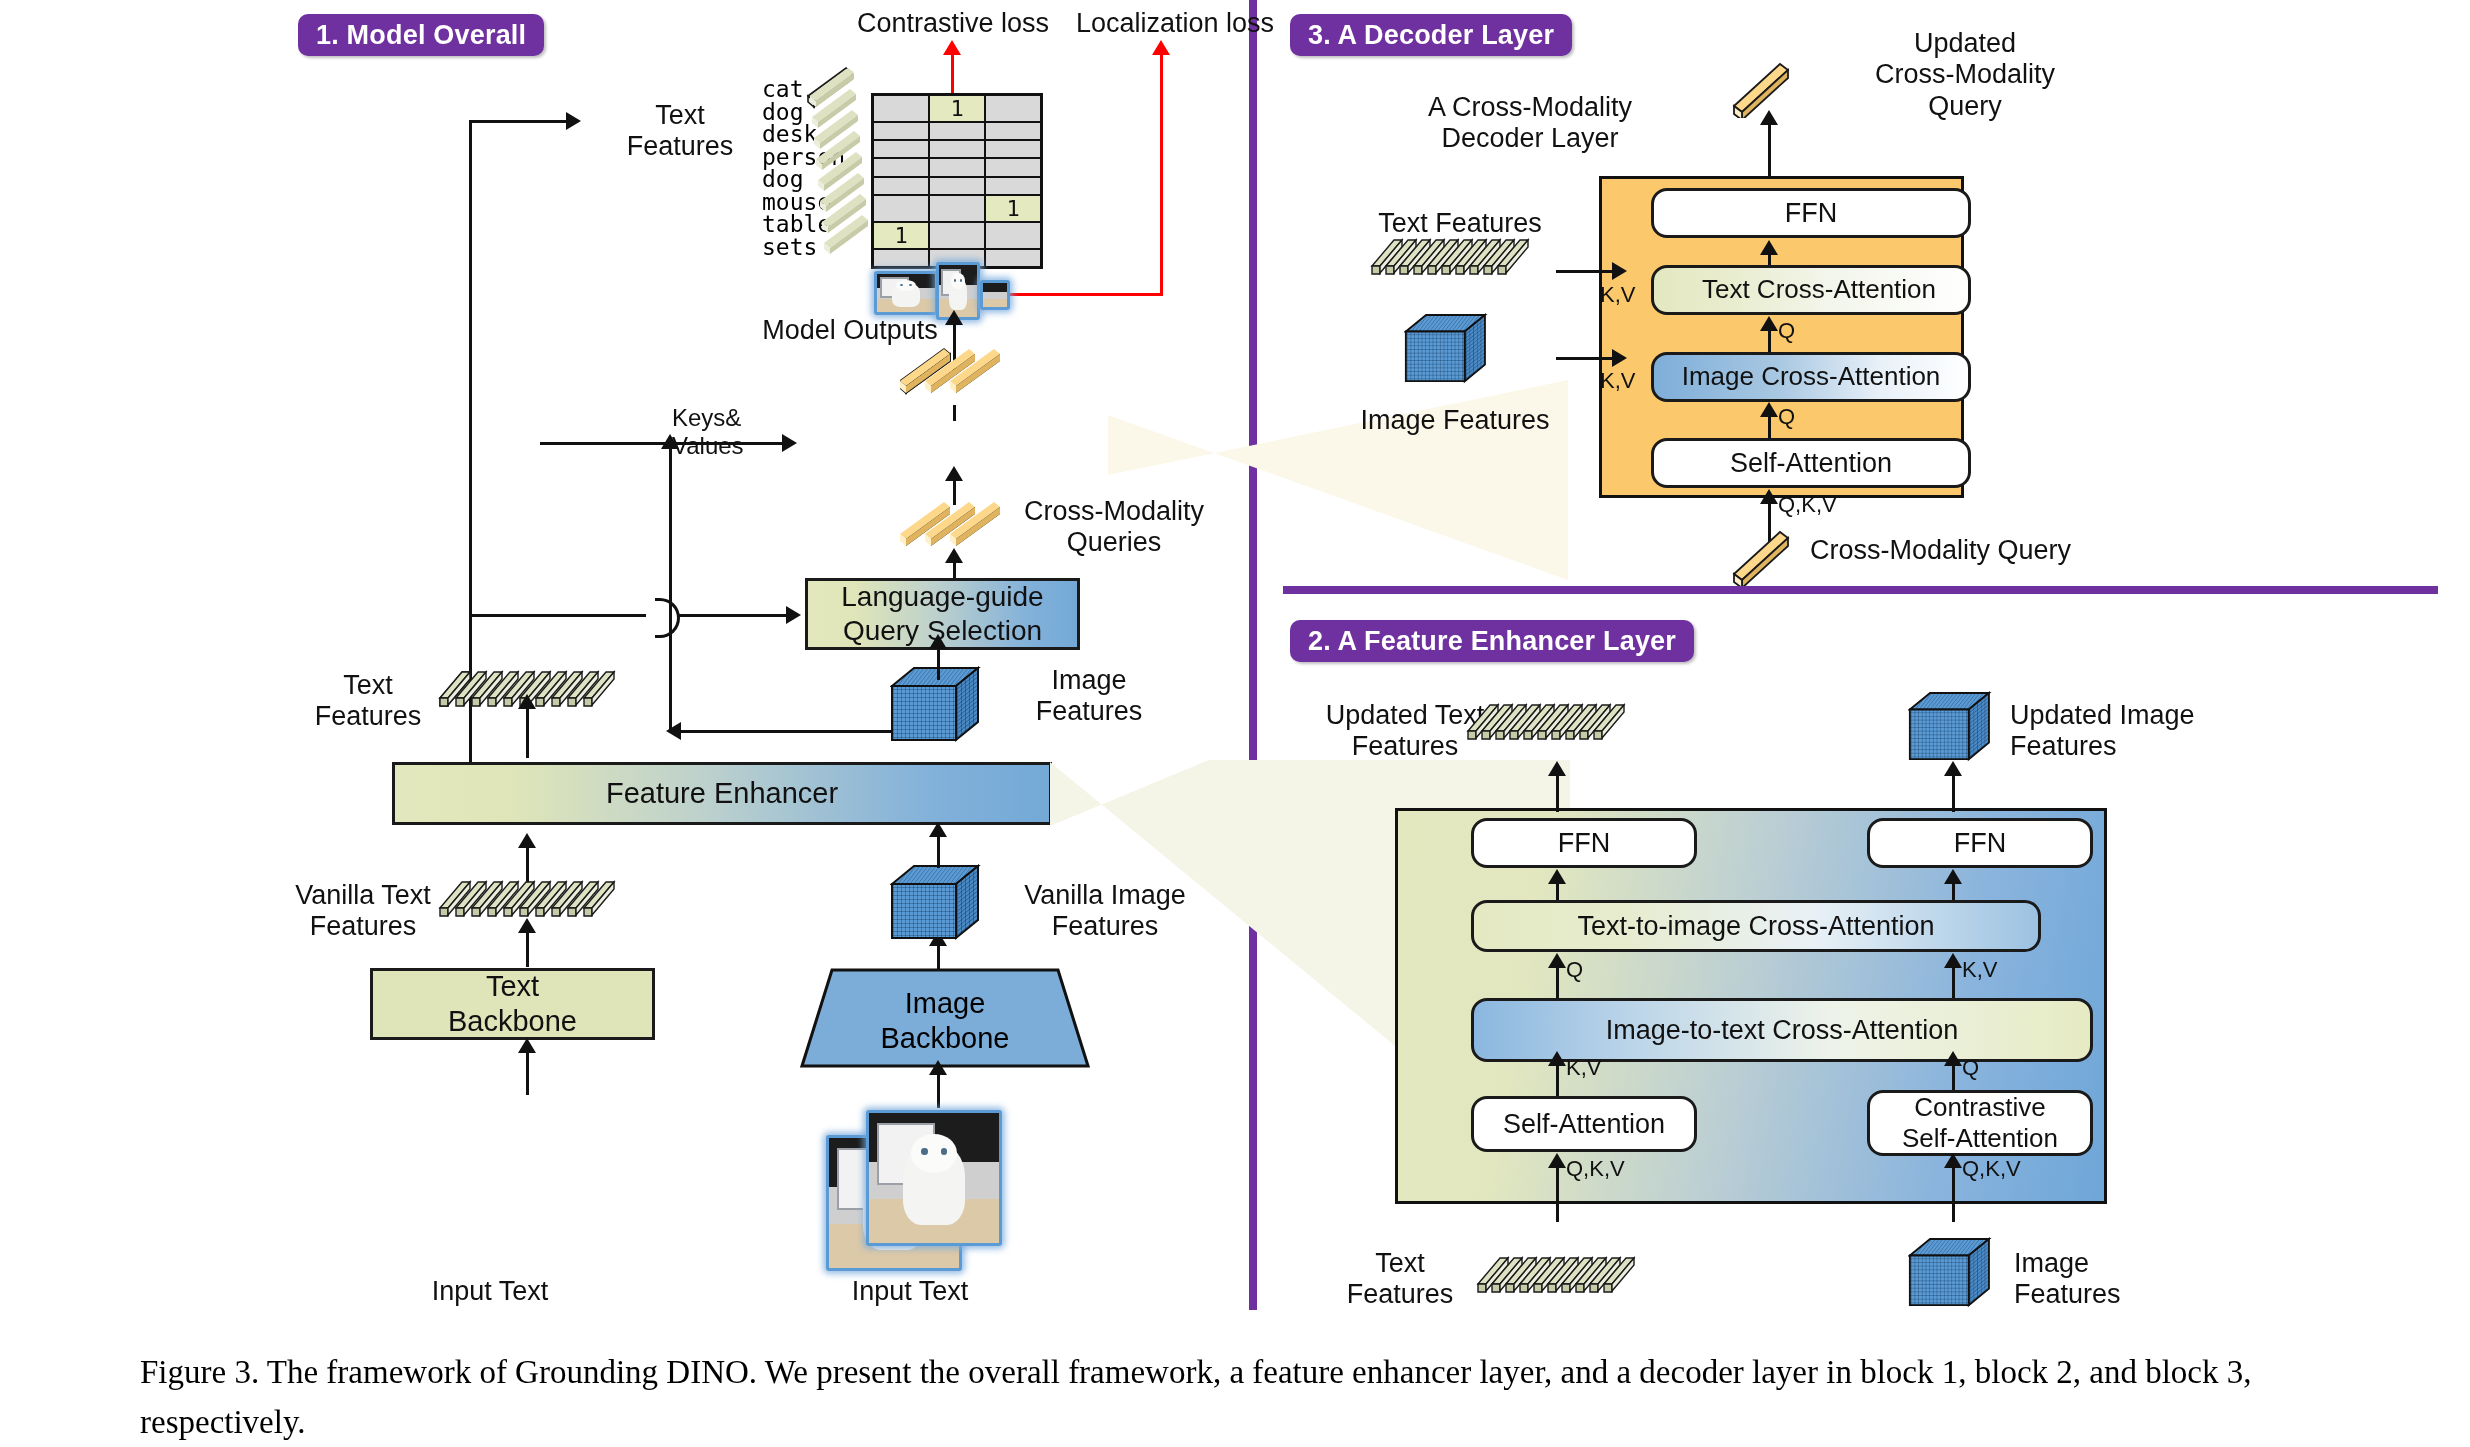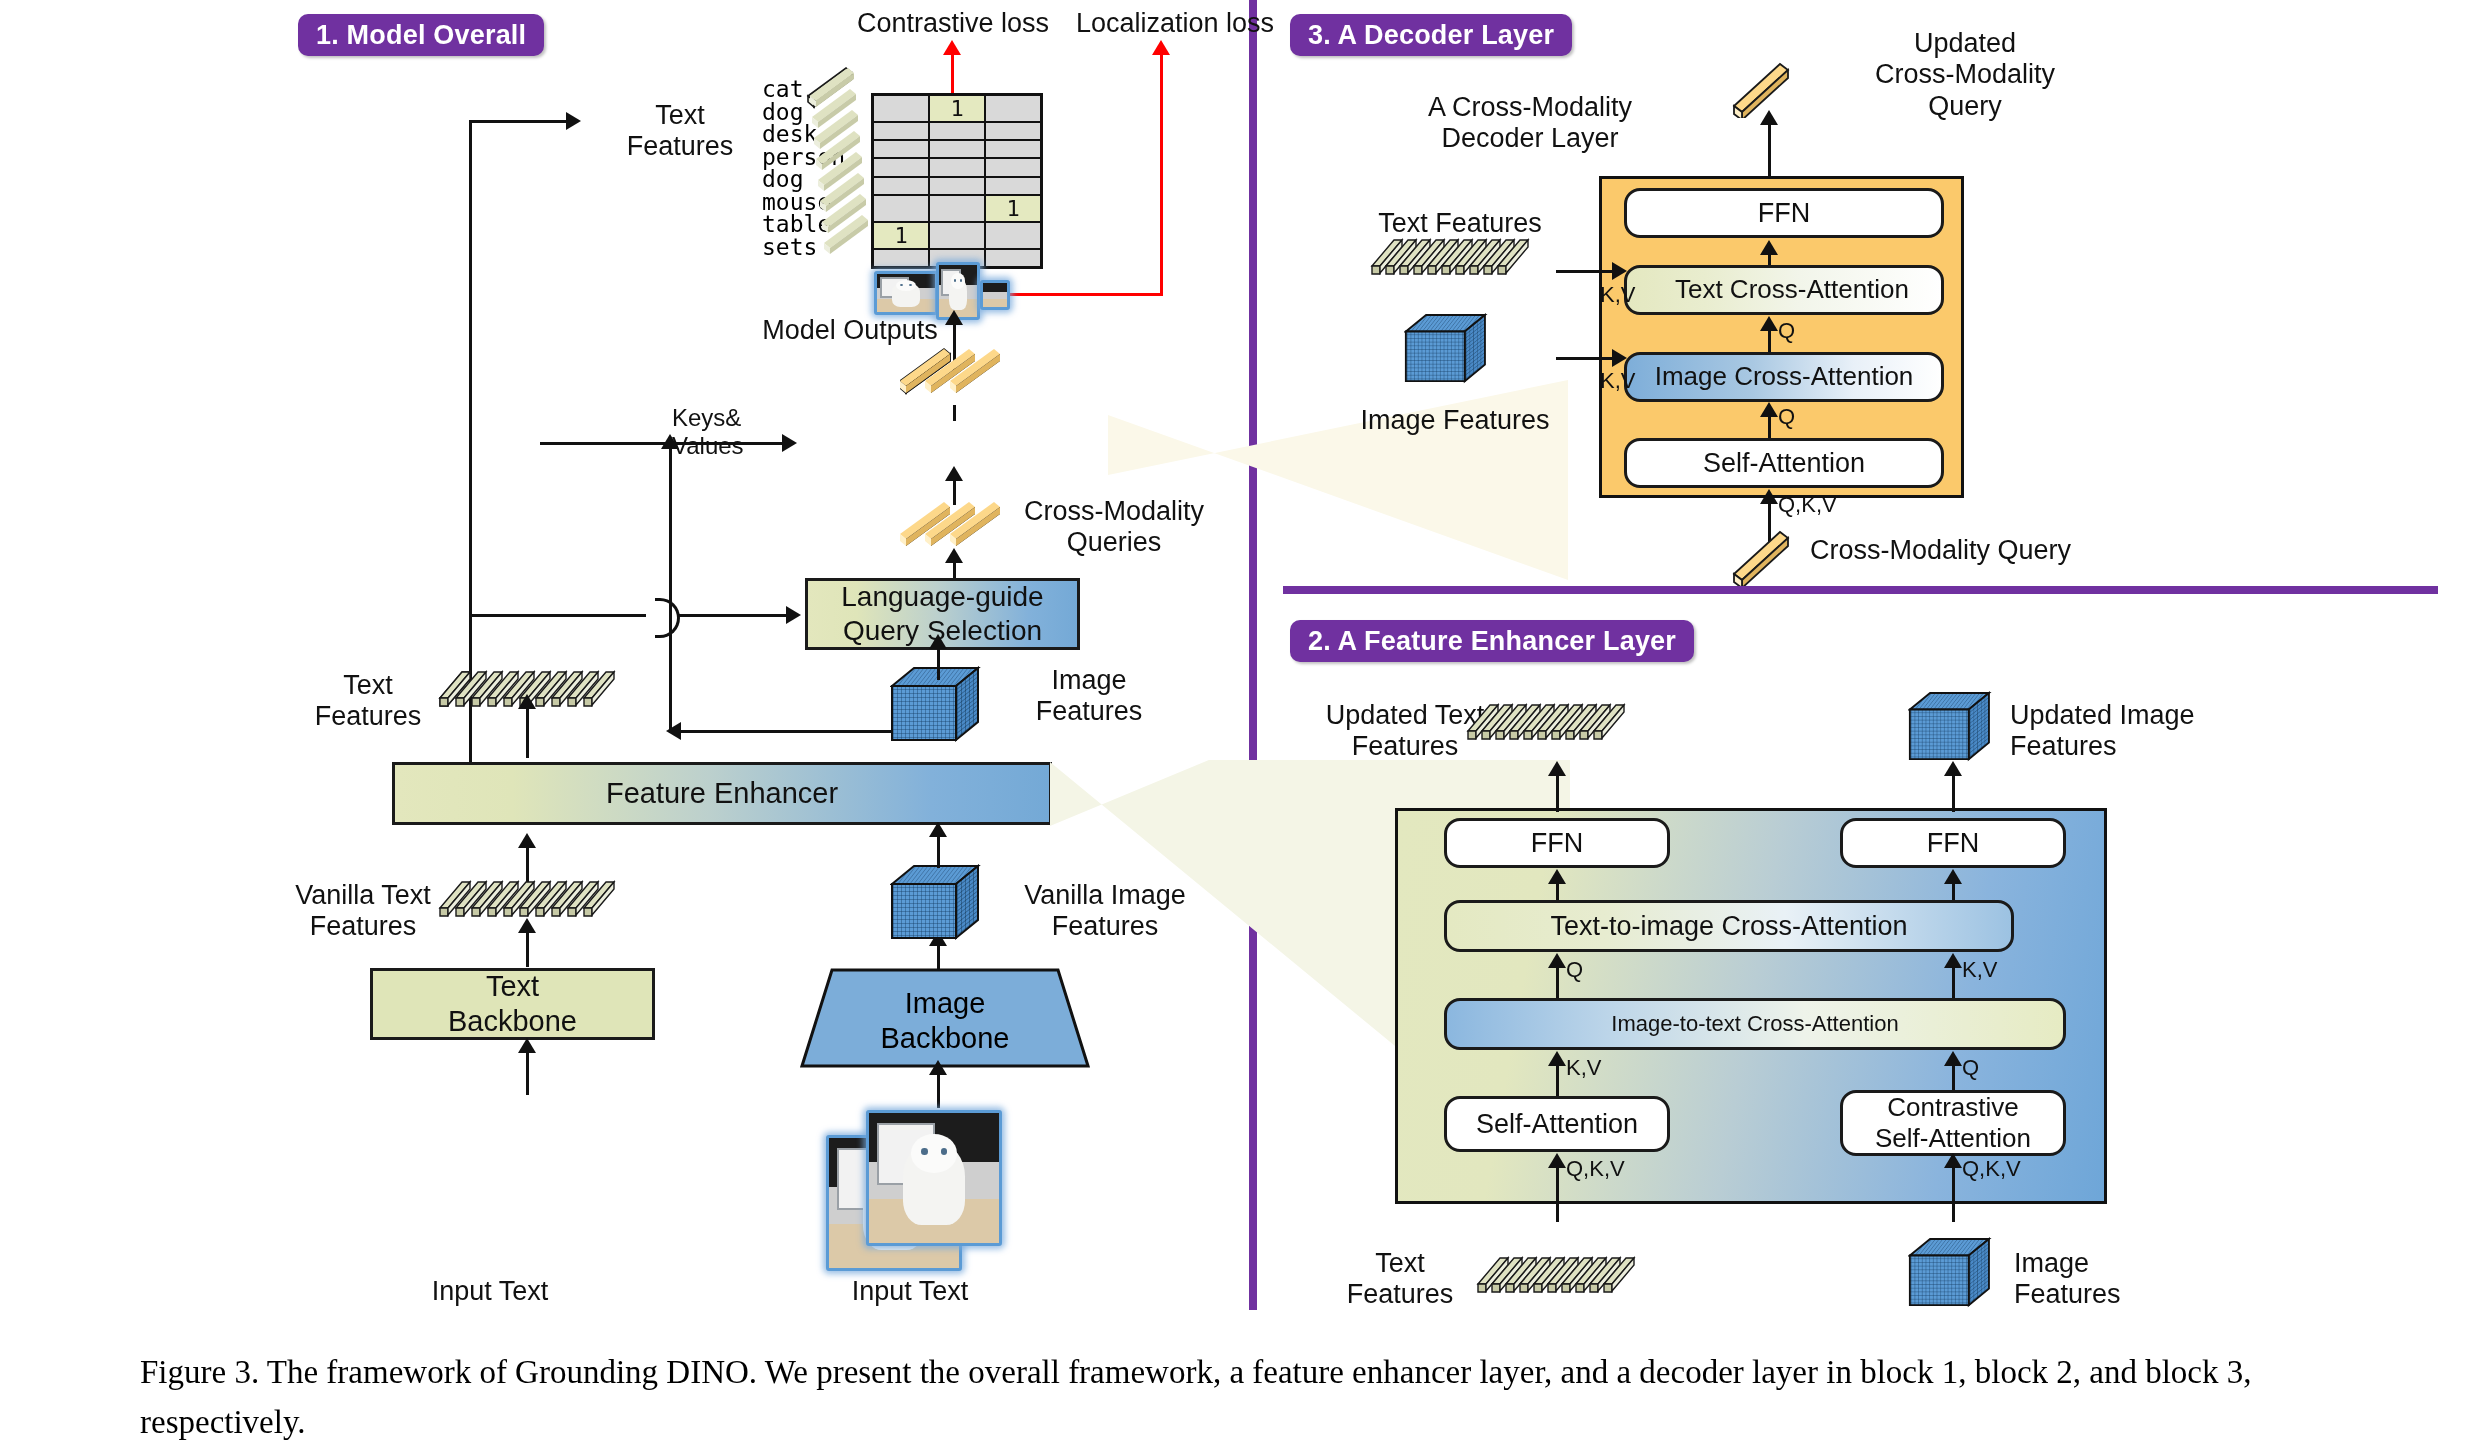--- a/index.html
+++ b/index.html
@@ -21,21 +21,21 @@
         padding:0 18px;letter-spacing:.2px;box-shadow:2px 2px 3px rgba(0,0,0,.25);}
 
   
   .vdiv{position:absolute;background:#7031A0;}
   .hdiv{position:absolute;background:#7031A0;}
 
   
   .box{position:absolute;border:3px solid #1a1a1a;display:flex;
        align-items:center;justify-content:center;text-align:center;
        font-size:29px;color:#111;box-sizing:border-box;line-height:1.2;}
-  .box.rd{border-radius:16px;}
+  .box.rd{border-radius:16px;margin-left:27px;}
   .g-green{background:#dfe5b8;}
   .g-yellow{background:#fbc96b;}
   .g-white{background:#ffffff;}
   .grad-gb{background:linear-gradient(90deg,#e3e7bd 0%,#dfe5b9 18%,#bcd0cd 48%,#82b1da 82%,#74a9d6 100%);}
   .grad-bg{background:linear-gradient(90deg,#7cacd8 0%,#a7c3d8 30%,#eef2e3 58%,#e3e8bd 100%);}
   .grad-gb-soft{background:linear-gradient(90deg,#e4e8c0 0%,#e9edcf 25%,#f2f5ea 55%,#ffffff 100%);}
   .grad-bw{background:linear-gradient(90deg,#7eaed9 0%,#a9c8e2 40%,#e8f0f8 72%,#ffffff 100%);align-items:center;}
 
   
   .ln{position:absolute;background:#111;}
@@ -561,21 +561,21 @@
   </div>
 
   <div class="ln lnv" style="left:1556px;top:960px;height:38px;"></div>
   <div class="arrowup" style="left:1548px;top:953px;"></div>
   <div class="lbl tiny" style="left:1566px;top:957px;width:40px;text-align:left;"><span>Q</span></div>
 
   <div class="ln lnv" style="left:1952px;top:960px;height:38px;"></div>
   <div class="arrowup" style="left:1944px;top:953px;"></div>
   <div class="lbl tiny" style="left:1962px;top:957px;width:70px;text-align:left;"><span>K,V</span></div>
 
-  <div class="box rd grad-bg" style="left:1444px;top:998px;width:622px;height:52px;font-size:22px;
+  <div class="box rd grad-bg" style="left:1444px;top:998px;width:622px;height:64px;font-size:27px;
               background:linear-gradient(90deg,#8bb7df 0%,#bcd5e9 26%,#eef3ea 58%,#e6ebc3 100%);">
     <span>Image-to-text Cross-Attention</span>
   </div>
 
   <div class="ln lnv" style="left:1556px;top:1058px;height:38px;"></div>
   <div class="arrowup" style="left:1548px;top:1051px;"></div>
   <div class="lbl tiny" style="left:1566px;top:1055px;width:70px;text-align:left;"><span>K,V</span></div>
 
   <div class="ln lnv" style="left:1952px;top:1058px;height:38px;"></div>
   <div class="arrowup" style="left:1944px;top:1051px;"></div>

